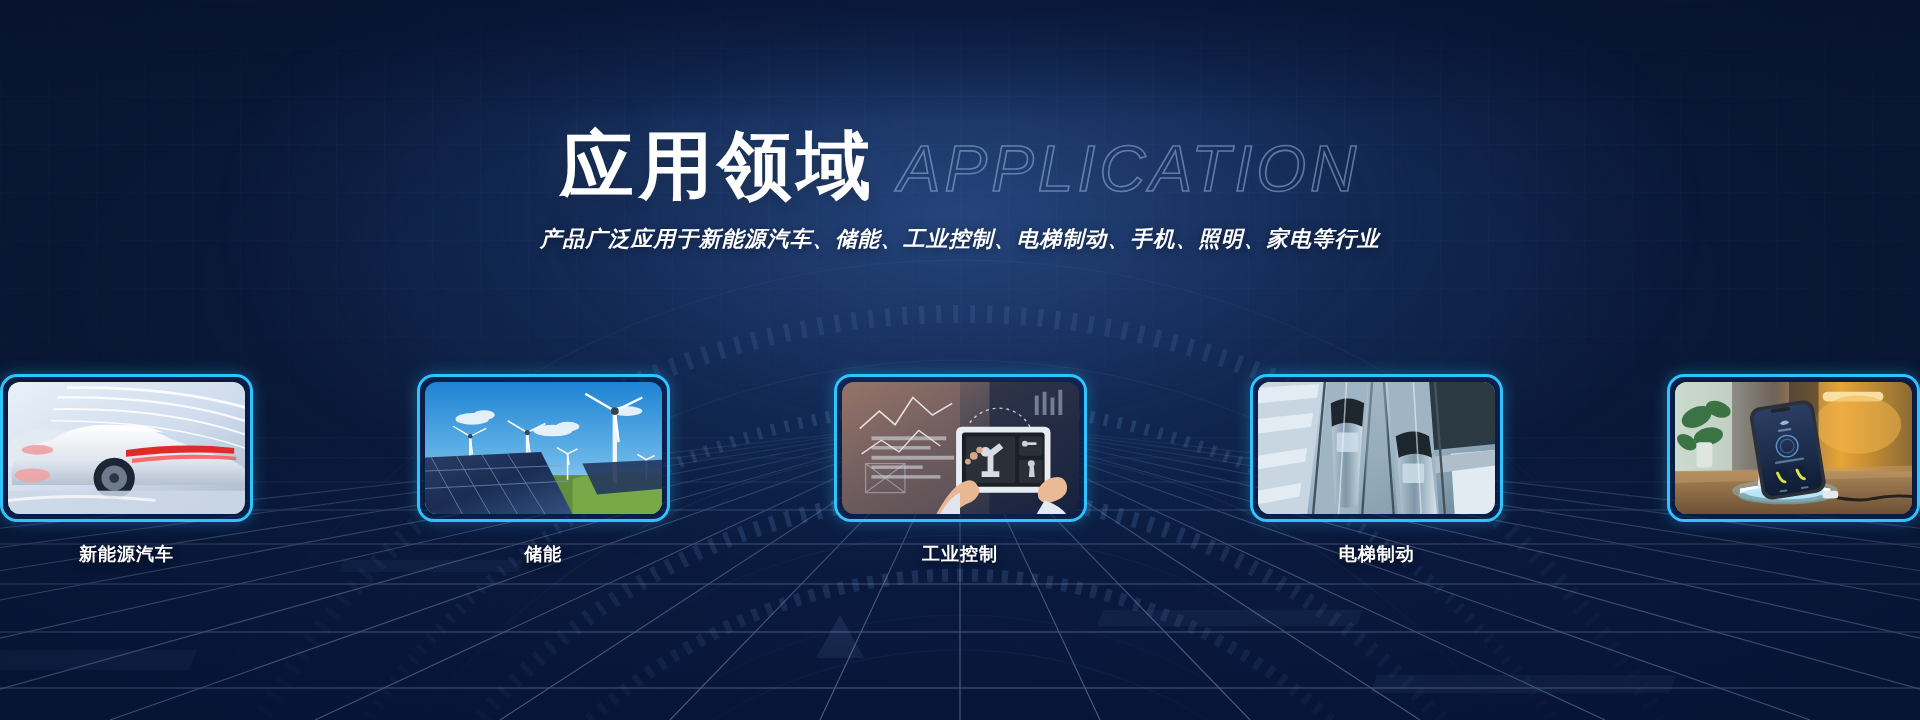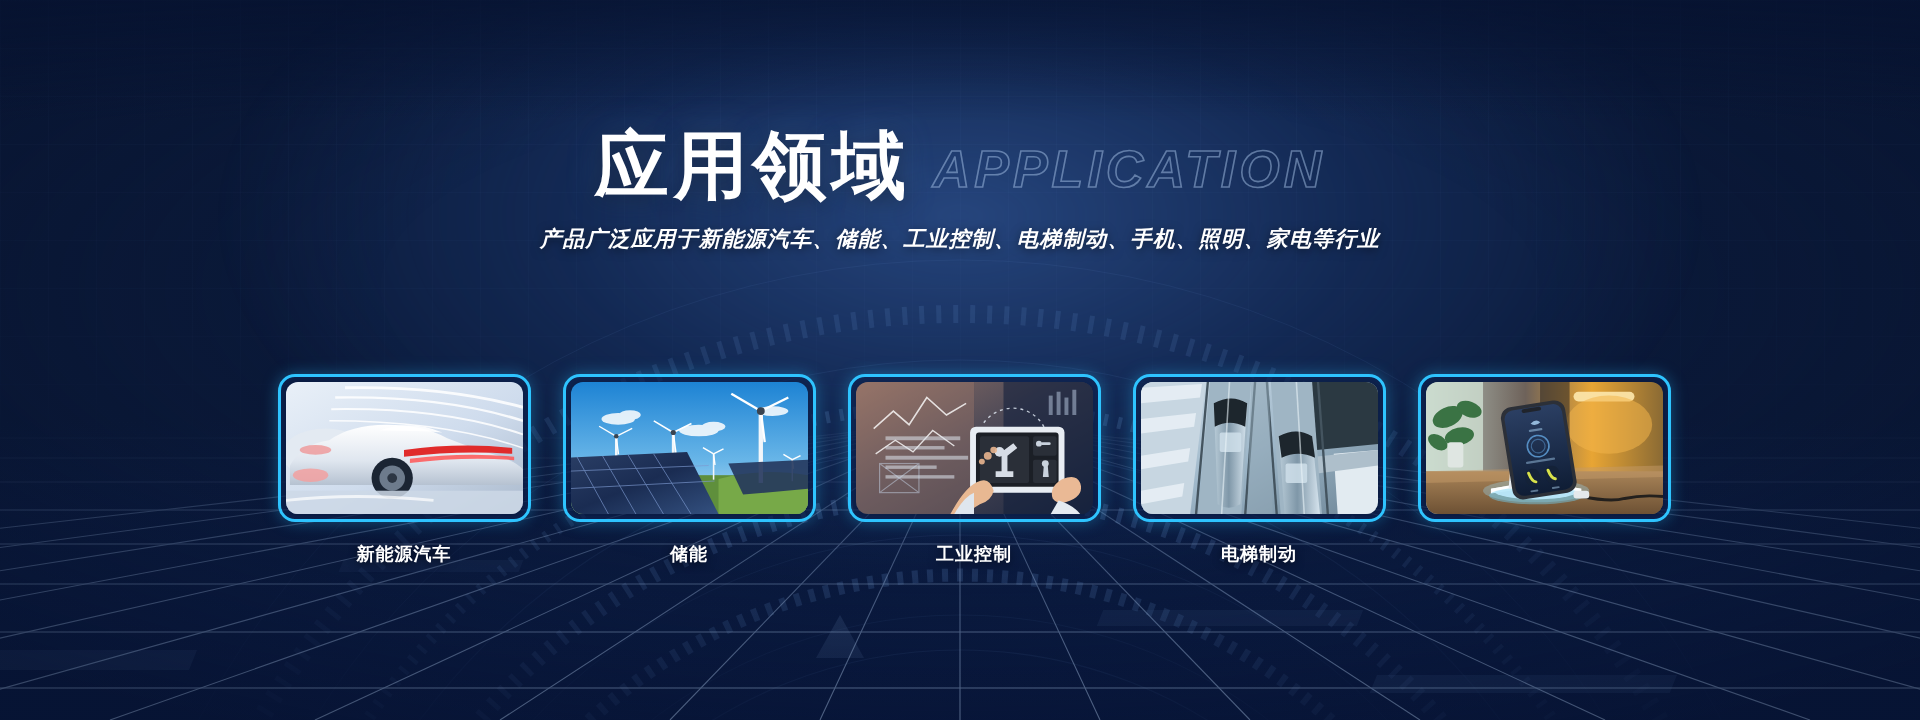--- a/index.html
+++ b/index.html
@@ -60,37 +60,37 @@
   }
   .title-cn{
     display:inline-block;vertical-align:middle;
     font-size:74px;font-weight:bold;color:#ffffff;letter-spacing:5px;
     text-shadow:0 4px 22px rgba(0,0,0,.45), 0 0 34px rgba(120,180,255,.25);
     font-family:"DejaVu Sans","Liberation Sans",sans-serif;
   }
   .title-en{
     display:inline-block;vertical-align:middle;
     margin-left:22px;position:relative;top:4px;
-    font-size:52px;font-weight:bold;font-style:italic;letter-spacing:4px;
+    font-size:64px;font-weight:normal;font-style:italic;letter-spacing:4px;
     color:transparent;
     -webkit-text-stroke:1.6px rgba(176,203,240,.50);
     opacity:.95;
   }
   .subtitle{
     margin-top:22px;
     font-size:21.5px;font-weight:bold;font-style:italic;color:#ffffff;
     letter-spacing:1.2px;
     text-shadow:0 2px 10px rgba(0,0,0,.5);
     font-family:"DejaVu Sans","Liberation Sans",sans-serif;
   }
 
   
   .cards{
     position:absolute;left:0;right:0;top:374px;z-index:6;
-    display:flex;justify-content:center;align-items:flex-start;gap:32px;padding-left:28px;
+    display:flex;justify-content:space-between;align-items:flex-start;gap:32px;
   }
   .card{width:253px;display:block;text-align:center;text-decoration:none;}
   .card-frame{
     width:253px;height:148px;border:3px solid #2ec4ff;border-radius:17px;
     padding:5px;background:rgba(10,28,66,.55);
     box-shadow:0 0 16px rgba(46,196,255,.35), inset 0 0 10px rgba(20,50,110,.6);
   }
   .card-img{
     width:100%;height:100%;border-radius:12px;overflow:hidden;position:relative;
     background:#0d2250;

